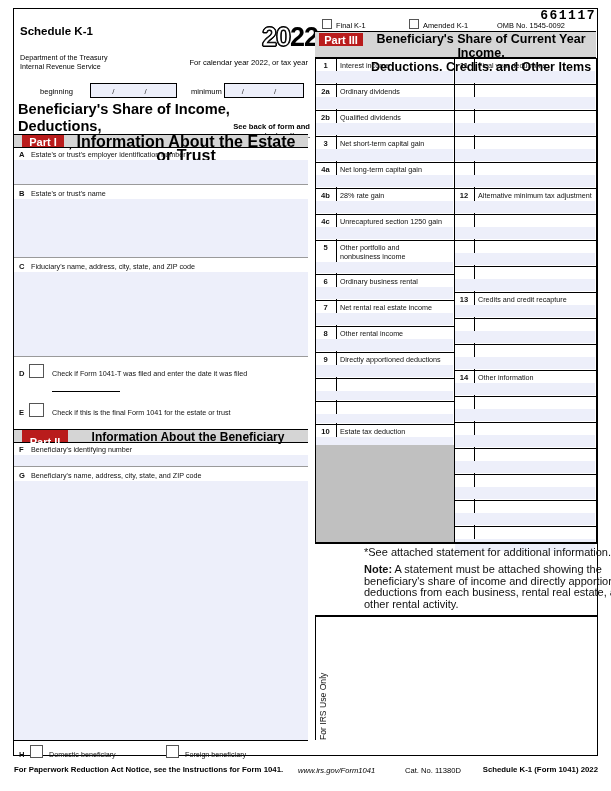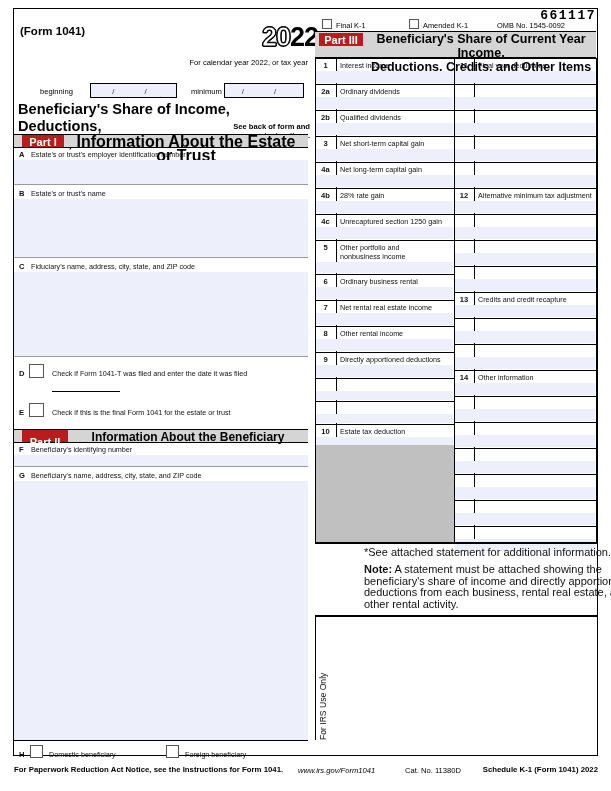--- a/index.html
+++ b/index.html
@@ -139,23 +139,27 @@
   #foot-right{ font-size: 7.8px; font-weight: bold; }
 </style>
 </head>
 <body>
 
 <div id="form">
 
   <div class="abs" style="left:13px;top:8px;width:585px;height:748px;border:1.5px solid #000;"></div>
 
   <div class="abs" id="sch-title" style="left:20px;top:25px;width:160px;">
-    <div>(Form 1041)</div>
-  </div>
-
+    <div>Schedule K-1</div>
+  </div>
+
+  <div class="abs" id="dept" style="left:20px;top:54px;width:150px;">
+    <div>Department of the Treasury</div>
+    <div>Internal Revenue Service</div>
+  </div>
 
   <div class="abs" id="yearwrap" style="left:262px;top:24px;width:48px;text-align:right;">
     <span class="hollow">20</span><span>22</span>
   </div>
 
   <div class="abs" id="calyear" style="left:178px;top:58px;width:130px;text-align:right;">For calendar year 2022, or tax year</div>
 
   <div class="abs" id="begin-lbl" style="left:40px;top:87px;">beginning</div>
   <div class="abs bk fill" style="left:90px;top:83px;width:87px;height:15px;">
     <div class="slashbox" style="margin-left:6px;">/    /</div>

